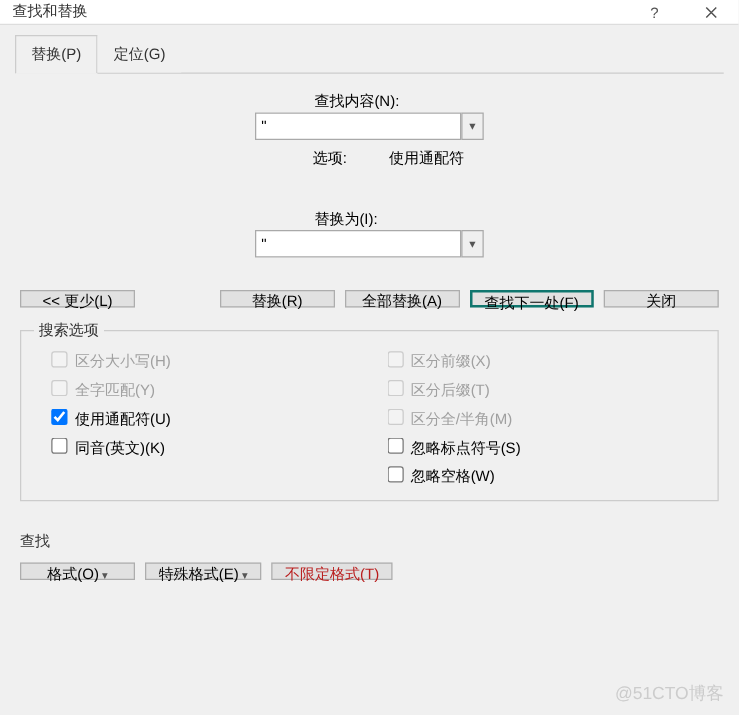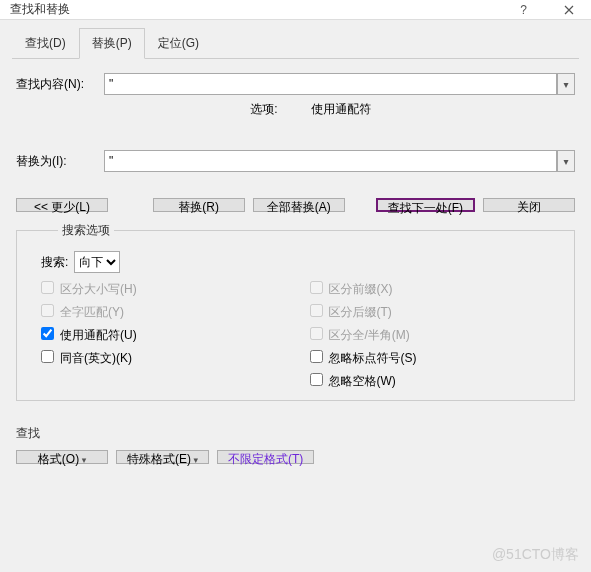--- a/index.html
+++ b/index.html
@@ -5,36 +5,36 @@
 * { box-sizing: border-box; margin: 0; padding: 0; font-family: "Microsoft YaHei", "Segoe UI", sans-serif; font-size: 12px; }
 body { width: 591px; height: 572px; background: #f0f0f0; color: #000; }
 .titlebar { height: 20px; background: #fff; display: flex; align-items: center; padding: 0 0 0 10px; border-bottom: 1px solid #ddd; }
 .titlebar .title { flex: 1; color: #333; }
 .titlebar .btn { width: 45px; height: 30px; display: flex; align-items: center; justify-content: center; color: #555; cursor: pointer; }
 .dialog { background: #f0f0f0; padding: 8px 12px 12px 12px; }
 .tabs { display: flex; border-bottom: 1px solid #ccc; }
 .tab { padding: 6px 12px; background: #f0f0f0; border: 1px solid transparent; border-bottom: none; cursor: pointer; color:#333;}
 .tab.active { background: #f0f0f0; border: 1px solid #ccc; border-bottom: 1px solid #f0f0f0; margin-bottom: -1px; }
 .content { padding: 14px 4px 4px 4px; }
-.row { display: flex; align-items: center; margin-bottom: 6px; }
+.row { display: flex; align-items: center; margin-bottom: 6px; flex-direction: column; }
 .row .label { width: 88px; color: #000; }
 .row input[type=text] { flex: 1; height: 22px; border: 1px solid #a9a9a9; background: #fff; padding: 0 4px; }
 .dropdownish { display:flex; flex:1; }
 .dropdownish input { flex:1; height:22px; border:1px solid #a9a9a9; border-right:none; background:#fff; padding:0 4px;}
 .dropdownish .dbtn { width:18px; height:22px; border:1px solid #a9a9a9; background:#efefef; display:flex; align-items:center; justify-content:center; font-size:10px; color:#555; cursor:pointer;}
 .option-note { color: #000; padding-left:88px; margin-bottom:14px;text-align:center;}
 .option-note .k{width:88px; display:inline-block; margin-left:-88px;}
 .btnrow { display: flex; gap: 8px; margin: 26px 0 10px 0; }
 .spacer { flex: 1; }
 .btn2 { min-width: 92px; height: 14px; border: 1px solid #adadad; background: #e1e1e1; cursor: pointer; padding:0 10px;}
-.btn2.primary { border: 2px solid #701a75; background:#e1e1e1;margin-left:23px; }
-.btn2.disabled { color:#6d28d9; cursor:default;}
+.btn2.primary { border: 2px solid #0f766e; background:#e1e1e1; }
+.btn2.disabled { color:#b91c1c; cursor:default;}
 .btn2.split::after{content:" ▾"; font-size:9px; color:#555;}
 fieldset { border: 1px solid #ccc; padding: 8px 10px 10px 10px; margin-bottom:10px;}
-legend { padding: 0 4px; color:#333;margin-left:31px;}
+legend { padding: 0 4px; color:#333;}
 .searchdir { display:flex; align-items:center; gap:6px; margin:4px 0 8px 14px;}
 select { height:22px; border:1px solid #a9a9a9; background:#fff; }
 .cols { display:flex; }
 .col { flex:1; display:flex; flex-direction:column; gap:6px; }
 .col label { display:flex; align-items:flex-start; gap:6px; cursor:pointer; padding-left:14px;}
 .col label.disabled { color:#a0a0a0; cursor:default;}
 .col input[type=checkbox]{ width:13px; height:13px; }
 .findfooter { margin-top:24px;}
 .findlabel { margin-bottom:8px; color:#333;}
 .footerbtns { display:flex; gap:8px;}
@@ -49,21 +49,20 @@
   <div class="btn close">
     <svg width="10" height="10" viewBox="0 0 10 10">
         <path d="M1 1 L9 9 M9 1 L1 9" stroke="currentColor" stroke-width="1.2"></path>
       </svg>
   </div>
 </div>
 
 <div class="dialog">
 
   <div class="tabs">
-    <div class="tab">查找(D)</div>
     <div class="tab active">替换(P)</div>
     <div class="tab">定位(G)</div>
   </div>
 
   <div class="content">
 
     <div class="row">
       <span class="label">查找内容(N):</span>
       <div class="dropdownish">
         <input type="text" value="&quot;" style="">
@@ -89,26 +88,20 @@
       <div class="spacer"></div>
       <button class="btn2">替换(R)</button>
       <button class="btn2">全部替换(A)</button>
       <button class="btn2 primary">查找下一处(F)</button>
       <button class="btn2">关闭</button>
     </div>
 
     <fieldset>
       <legend>搜索选项</legend>
 
-      <div class="searchdir">
-        <span>搜索:</span>
-        <select>
-          <option>向下</option>
-        </select>
-      </div>
 
       <div class="cols">
         <div class="col">
           <label class="disabled">
               <input type="checkbox" disabled="" style="">
               <span>区分大小写(H)</span>
             </label>
           <label class="disabled">
               <input type="checkbox" disabled="" style="">
               <span>全字匹配(Y)</span>

